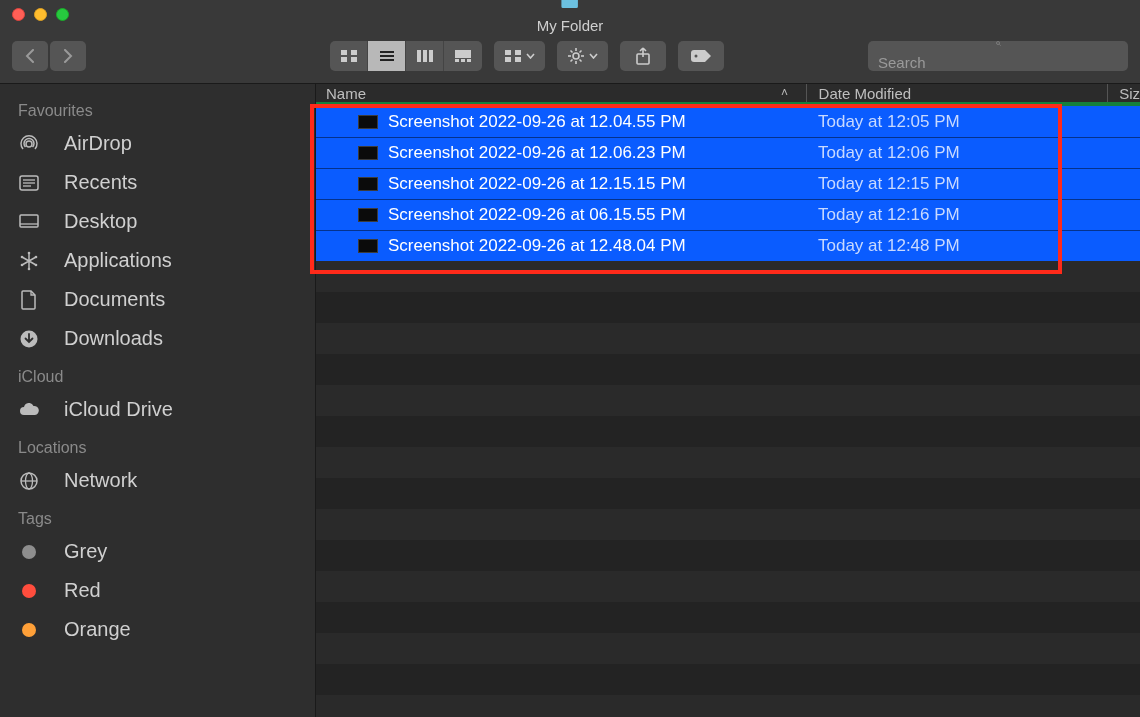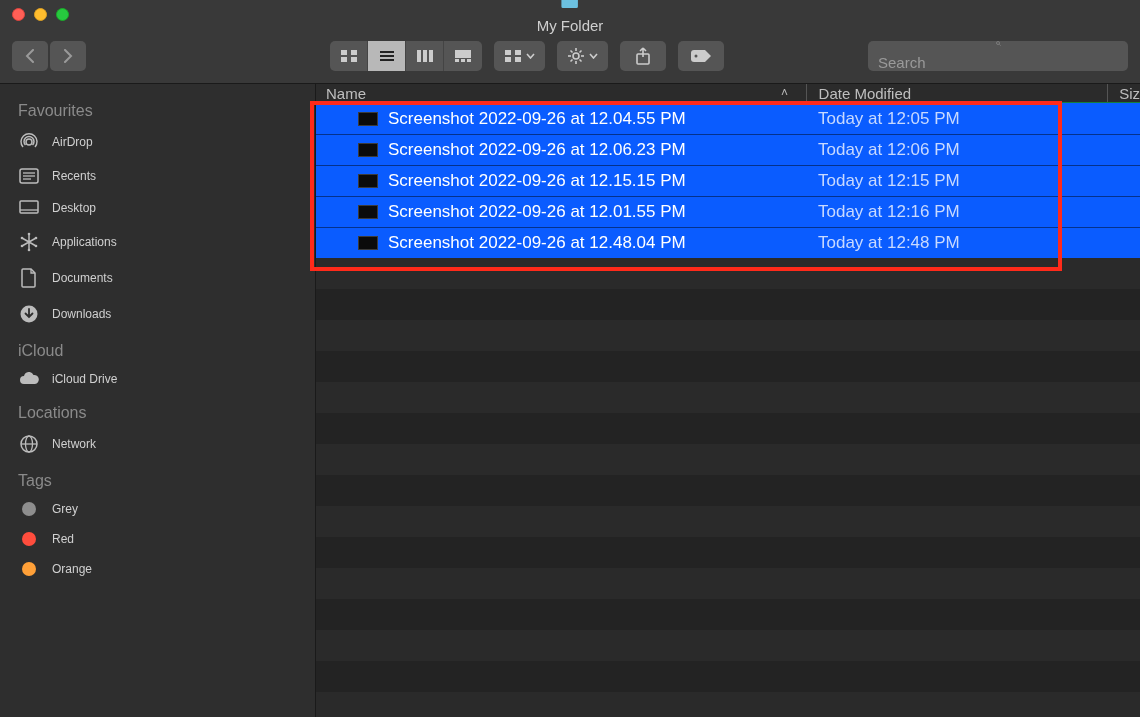--- a/index.html
+++ b/index.html
@@ -104,31 +104,31 @@
     width: 316px;
     background: #2e2e2e;
     border-right: 1px solid #1a1a1a;
     padding-top: 8px;
     overflow:hidden;
   }
   .side-header {
     color:#8a8a8a; font-size:16px; padding:10px 18px 4px;
   }
   .side-item {
-    display:flex; align-items:center; gap:12px;
-    padding: 8px 18px; color:#d0d0d0; font-size:12px;
+    display:flex; align-items:center; gap:24px;
+    padding: 8px 18px; color:#d0d0d0; font-size:20px;
   }
   .side-icon { width:22px; display:flex; justify-content:center; color:#bcbcbc;}
   .tag-dot { width:14px; height:14px; border-radius:50%; }
 
   .main {
     flex:1; background:#222; display:flex; flex-direction:column; min-width:0;
   }
   .col-header {
-    height:28px; background:#2b2b2b; border-bottom:1px solid #15803d;
+    height:28px; background:#2b2b2b; border-bottom:4px solid #15803d;
     display:flex; align-items:center; color:#bfbfbf; font-size:15px;
     padding-left: 10px;
   }
   .col-name { flex:0 0 480px; display:flex; align-items:center; justify-content:space-between; padding-right:12px;}
   .col-sep { width:1px; height:18px; background:#555; }
   .col-date { flex:0 0 300px; padding-left:12px;}
   .col-size { padding-left:12px;}
   .sort-chevron { font-size:12px; color:#bbb; margin-right:6px;}
 
   .file-list { position:relative; }
@@ -430,21 +430,21 @@
         <div class="file-row selected">
           <div class="row-name">
               <span class="file-thumb"></span>
               <span>Screenshot 2022-09-26 at 12.15.15 PM</span>
             </div>
           <div class="row-date">Today at 12:15 PM</div>
         </div>
         <div class="file-row selected">
           <div class="row-name">
               <span class="file-thumb"></span>
-              <span>Screenshot 2022-09-26 at 12.01.55 PM</span>
+              <span>Screenshot 2022-09-26 at 06.15.55 PM</span>
             </div>
           <div class="row-date">Today at 12:16 PM</div>
         </div>
         <div class="file-row selected">
           <div class="row-name">
               <span class="file-thumb"></span>
               <span>Screenshot 2022-09-26 at 12.48.04 PM</span>
             </div>
           <div class="row-date">Today at 12:48 PM</div>
         </div>

